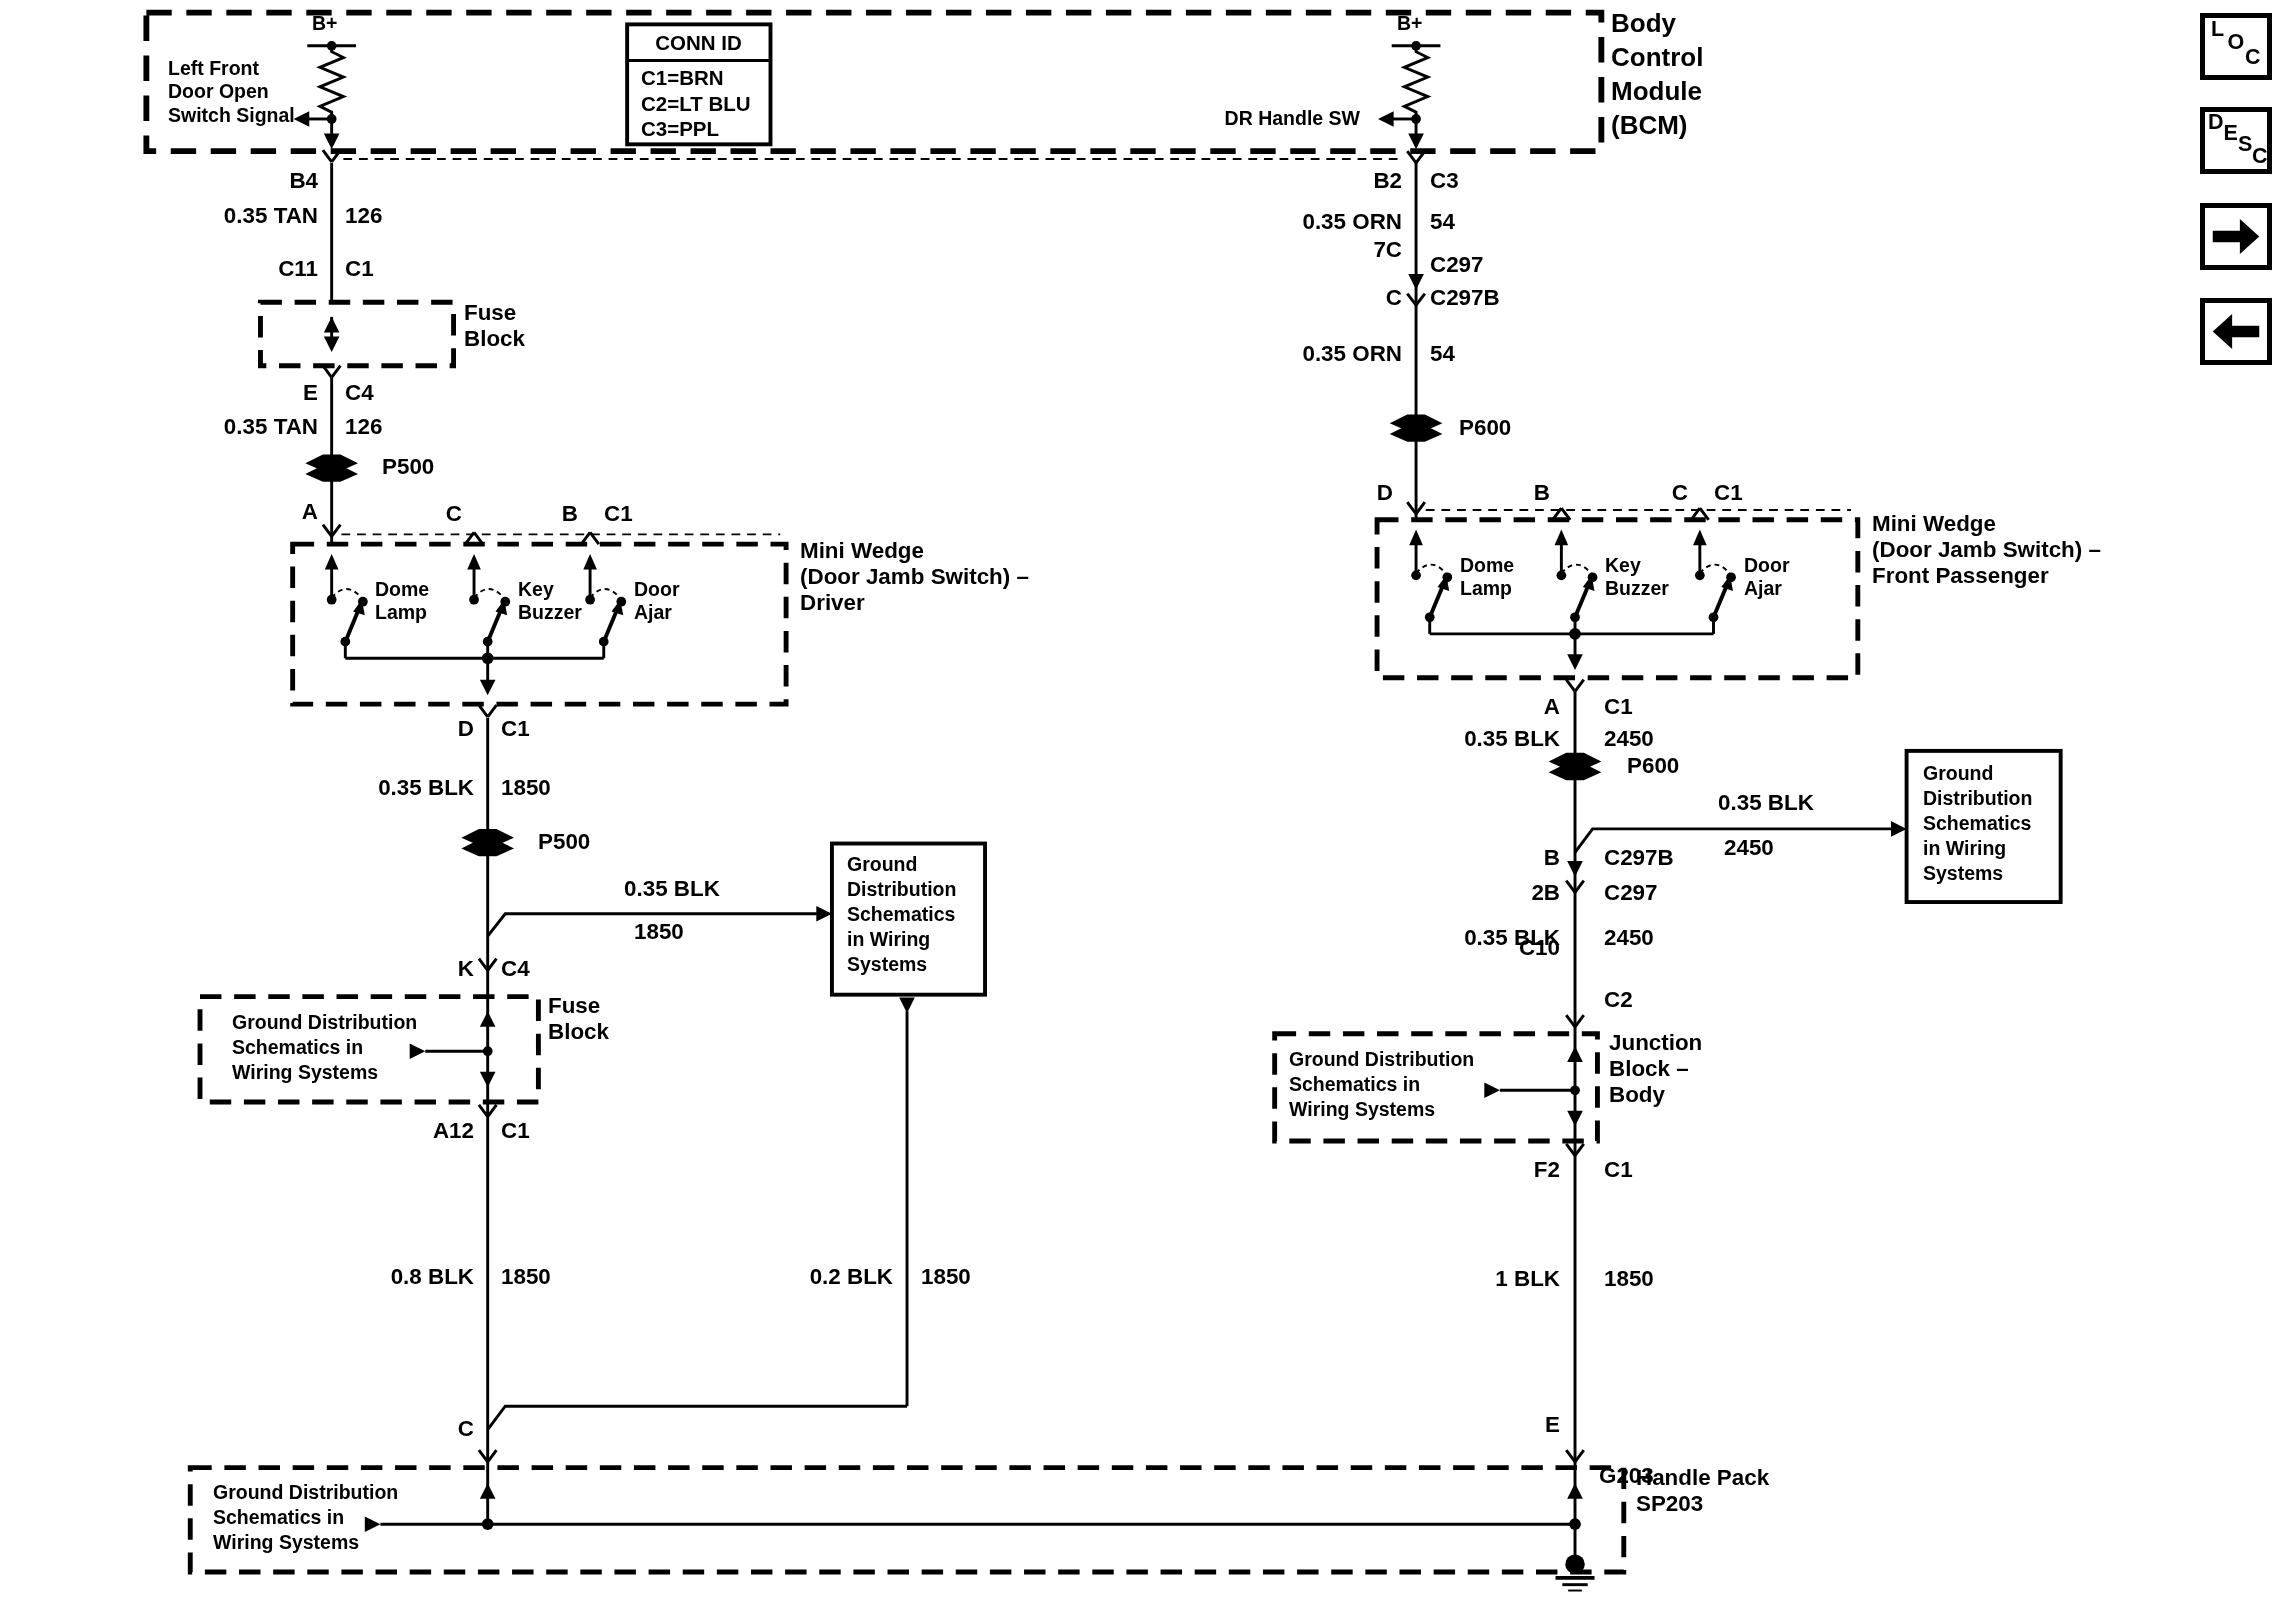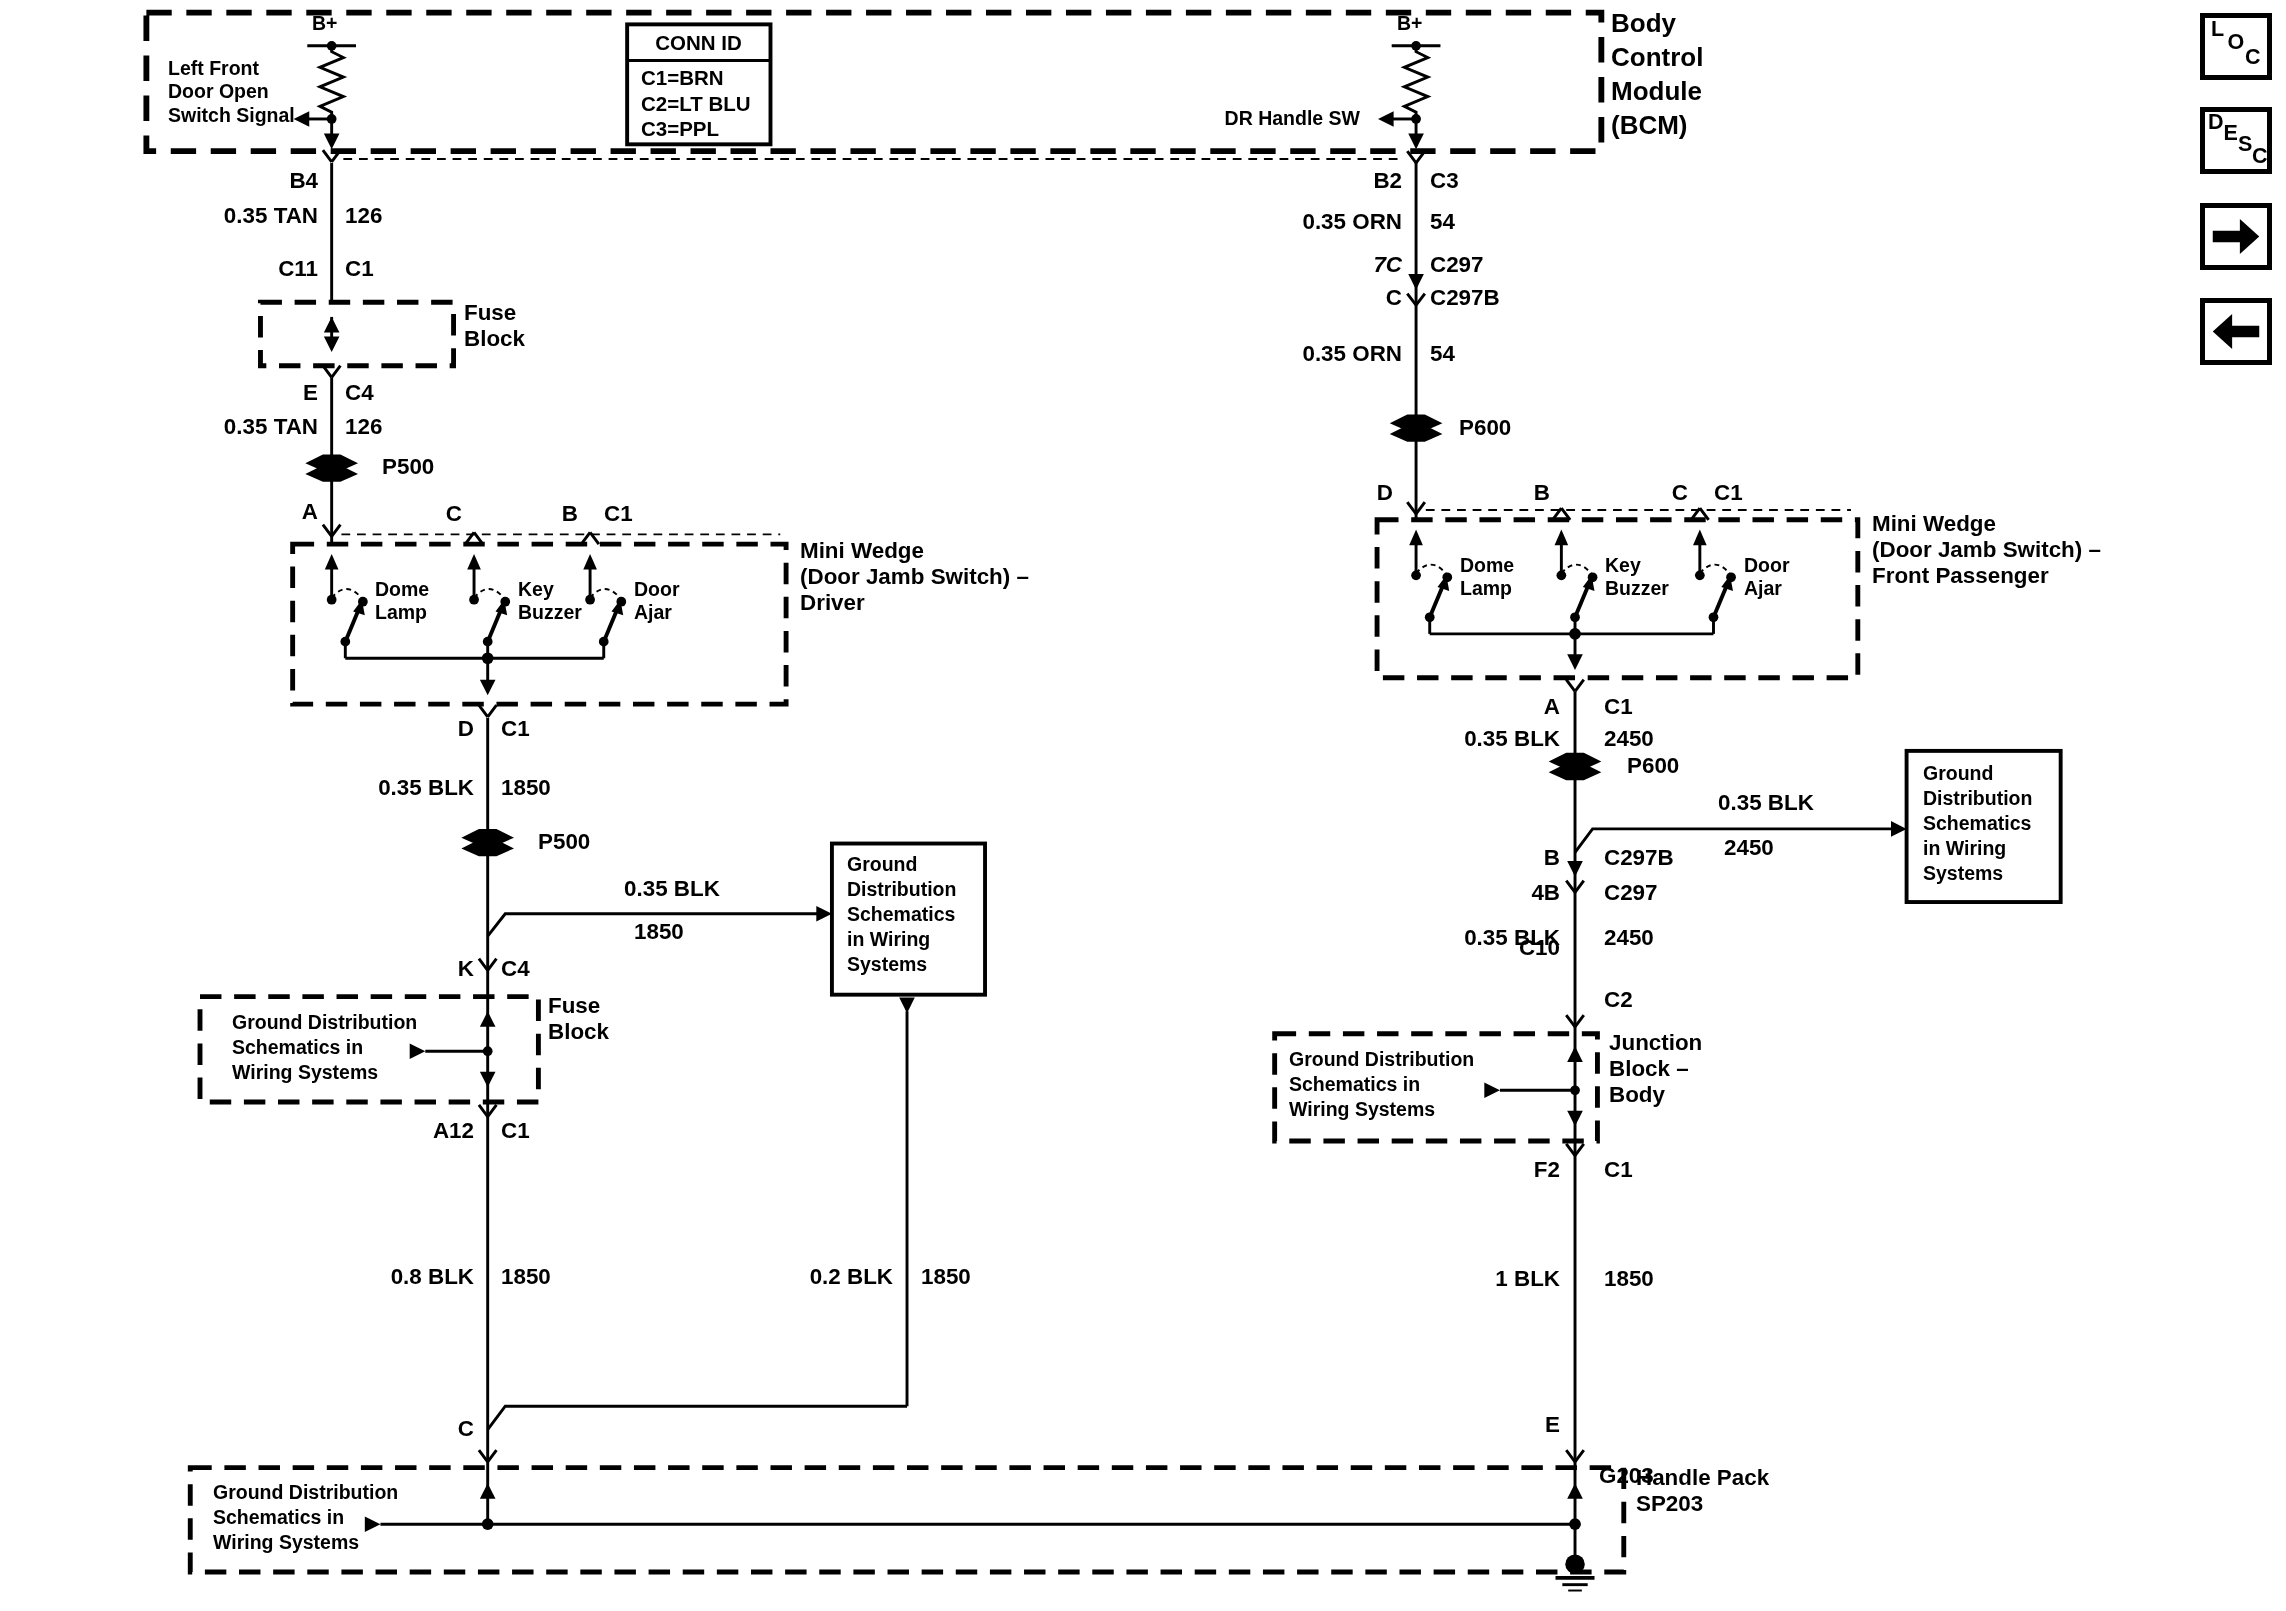--- a/index.html
+++ b/index.html
@@ -279,21 +279,21 @@
   <div class="t note" style="left:847px;top:852px;">Ground
 Distribution
 Schematics
 in Wiring
 Systems</div>
 
   <div class="t lab ra" style="right:885px;top:168px;">B2</div>
   <div class="t lab" style="left:1430px;top:168px;">C3</div>
   <div class="t lab ra" style="right:885px;top:209px;">0.35 ORN</div>
   <div class="t lab" style="left:1430px;top:209px;">54</div>
-  <div class="t lab ra" style="right:885px;top:252px;font-style:italic;">7C</div>
+  <div class="t lab ra" style="right:885px;top:237px;">7C</div>
   <div class="t lab" style="left:1430px;top:252px;">C297</div>
   <div class="t lab ra" style="right:885px;top:285px;">C</div>
   <div class="t lab" style="left:1430px;top:285px;">C297B</div>
   <div class="t lab ra" style="right:885px;top:341px;">0.35 ORN</div>
   <div class="t lab" style="left:1430px;top:341px;">54</div>
   <div class="t lab" style="left:1459px;top:415px;">P600</div>
 
   <div class="t lab ra" style="right:894px;top:480px;">D</div>
   <div class="t lab ra" style="right:737px;top:480px;">B</div>
   <div class="t lab ra" style="right:599px;top:480px;">C</div>
@@ -310,21 +310,21 @@
   <div class="t lab ra" style="right:727px;top:694px;">A</div>
   <div class="t lab" style="left:1604px;top:694px;">C1</div>
 
   <div class="t lab ra" style="right:727px;top:726px;">0.35 BLK</div>
   <div class="t lab" style="left:1604px;top:726px;">2450</div>
   <div class="t lab" style="left:1627px;top:753px;">P600</div>
   <div class="t lab" style="left:1718px;top:790px;">0.35 BLK</div>
   <div class="t lab" style="left:1724px;top:835px;">2450</div>
   <div class="t lab ra" style="right:727px;top:845px;">B</div>
   <div class="t lab" style="left:1604px;top:845px;">C297B</div>
-  <div class="t lab ra" style="right:727px;top:880px;">4B</div>
+  <div class="t lab ra" style="right:727px;top:880px;">2B</div>
   <div class="t lab" style="left:1604px;top:880px;">C297</div>
   <div class="t lab ra" style="right:727px;top:925px;">0.35 BLK</div>
   <div class="t lab" style="left:1604px;top:925px;">2450</div>
   <div class="t lab ra" style="right:727px;top:935px;">C10</div>
   <div class="t lab" style="left:1604px;top:987px;">C2</div>
 
   <div class="t note" style="left:1289px;top:1047px;">Ground Distribution
 Schematics in
 Wiring Systems</div>
   <div class="t lab" style="left:1609px;top:1030px;">Junction

